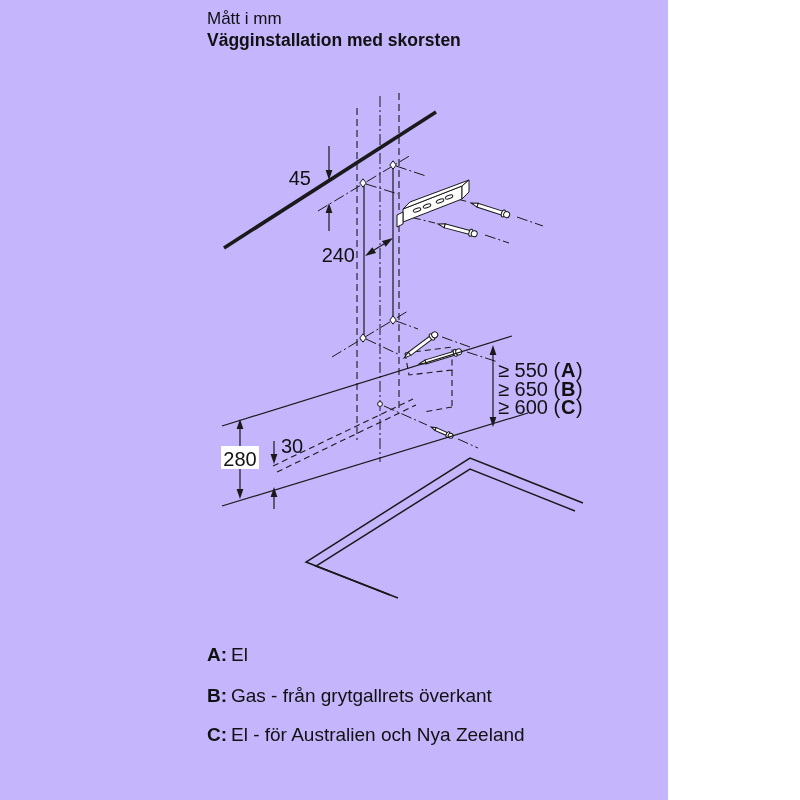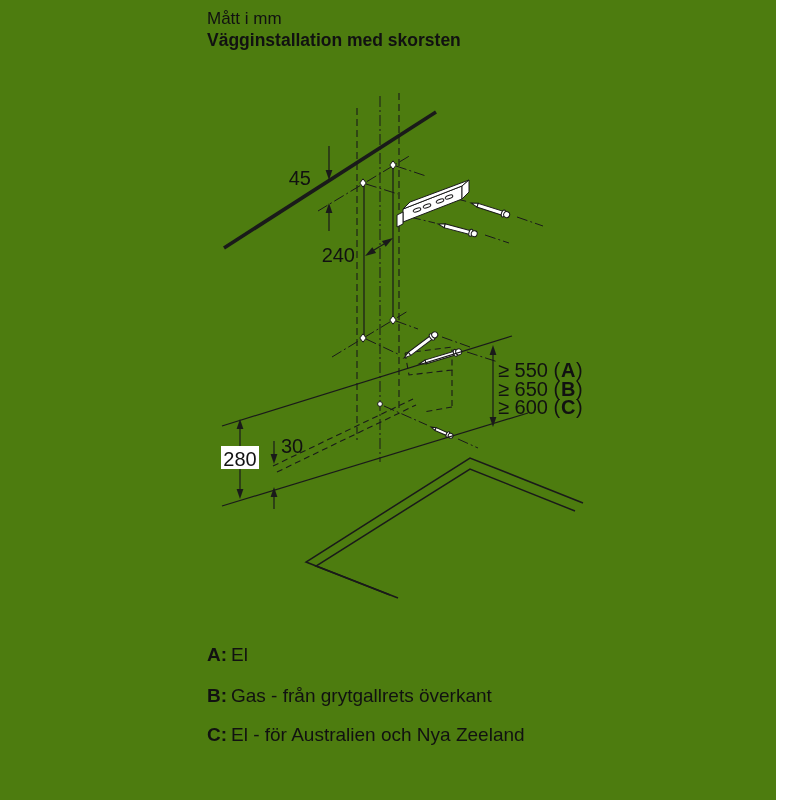--- a/index.html
+++ b/index.html
@@ -1,16 +1,16 @@
 <!DOCTYPE html>
 <html><head>
 <meta charset="utf-8">
 <style>
   html,body{margin:0;padding:0;background:#ffffff;}
-  .page{position:relative;width:776px;height:800px;background:#4d7c0f;overflow:hidden;
+  .page{position:relative;width:668px;height:800px;background:#c4b5fd;overflow:hidden;
         font-family:"Liberation Sans","DejaVu Sans",sans-serif;}
   svg{position:absolute;left:0;top:0;}
   svg text{fill:#111111;font-family:"Liberation Sans","DejaVu Sans",sans-serif;}
   .t-sub{font-size:17px;}
   .t-head{font-size:17.5px;font-weight:bold;}
   .t-dim{font-size:20px;}
   .t-clear{font-size:20px;}
   .t-clear-b{font-size:20px;font-weight:bold;}
   .t-leg-key{font-size:19px;font-weight:bold;}
   .t-leg{font-size:19px;}

